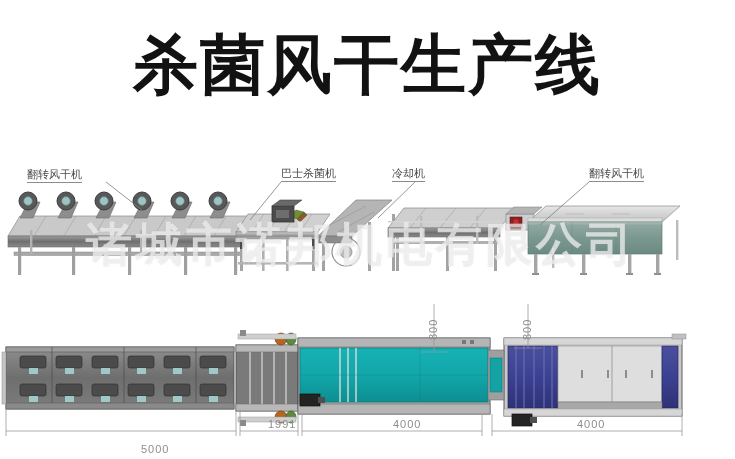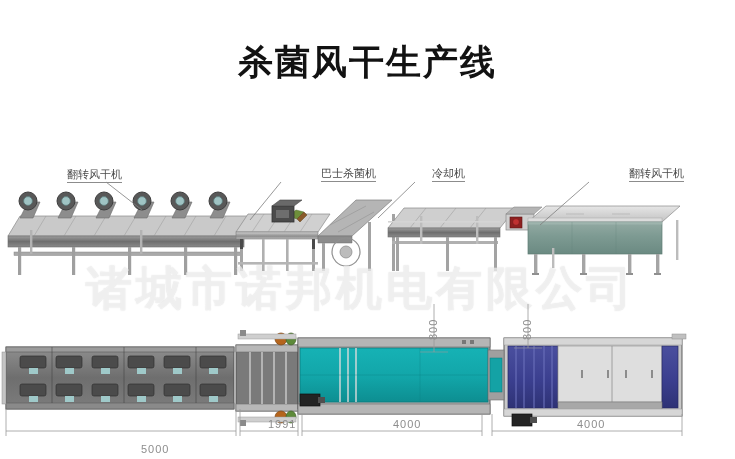--- a/index.html
+++ b/index.html
@@ -20,38 +20,37 @@
     width: 735px;
     height: 459px;
     background: #ffffff;
   }
   .title {
     position: absolute;
     left: 0;
     top: 36px;
     width: 735px;
     text-align: center;
-    font-family: Liberation Mono, monospace;
-    font-size: 35px;
+    font-family: Liberation Serif, serif;
+    font-size: 65px;
     font-weight: bold;
     color: #121212;
     letter-spacing: 2px;
     line-height: 58px;
     white-space: nowrap;
   }
   .callout {
     position: absolute;
     font-family: "DejaVu Sans", "Liberation Sans", sans-serif;
     font-size: 11px;
     color: #4a4a4a;
     white-space: nowrap;
     border-bottom: 1px solid #8c8c8c;
     padding-bottom: 1px;
     line-height: 13px;
-    margin-left: 40px;
   }
   .dimtext {
     position: absolute;
     font-family: "Liberation Sans", sans-serif;
     font-size: 11px;
     color: #8d8d8d;
     white-space: nowrap;
     letter-spacing: 1px;
   }
   .dimtext.vert {
@@ -65,21 +64,20 @@
     width: 722px;
     text-align: center;
     font-family: "DejaVu Sans", "Liberation Sans", sans-serif;
     font-size: 46px;
     font-weight: bold;
     color: rgba(255,255,255,0.62);
     letter-spacing: 4px;
     white-space: nowrap;
     pointer-events: none;
     text-shadow: 0 0 1px rgba(160,160,160,0.45);
-    margin-top: 44px;
   }
   svg { display: block; }
   .svgwrap { position: absolute; left: 0; top: 0; }
 </style>
 </head>
 <body>
 
 <div id="stage">
 
   <div class="title">杀菌风干生产线</div>

